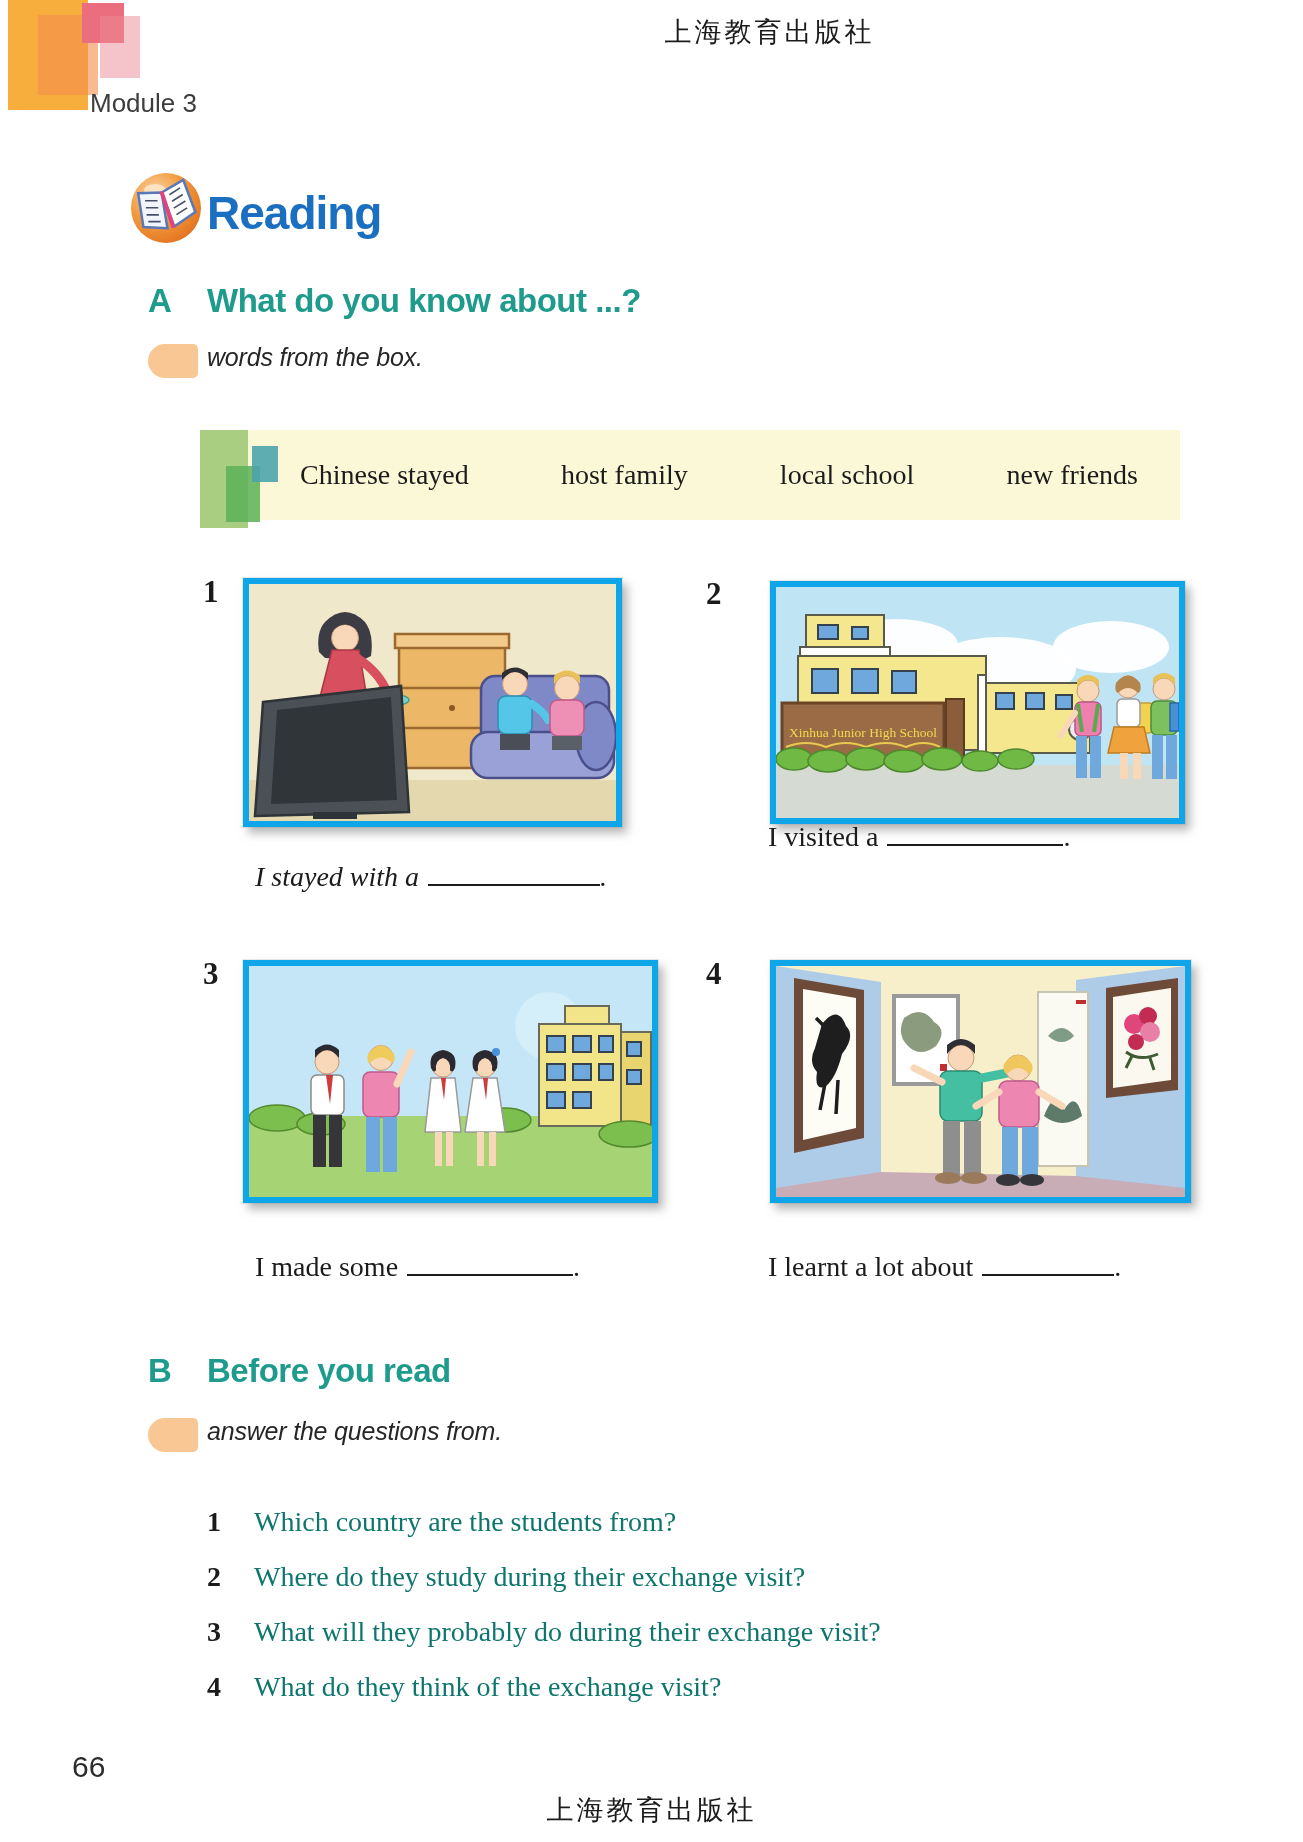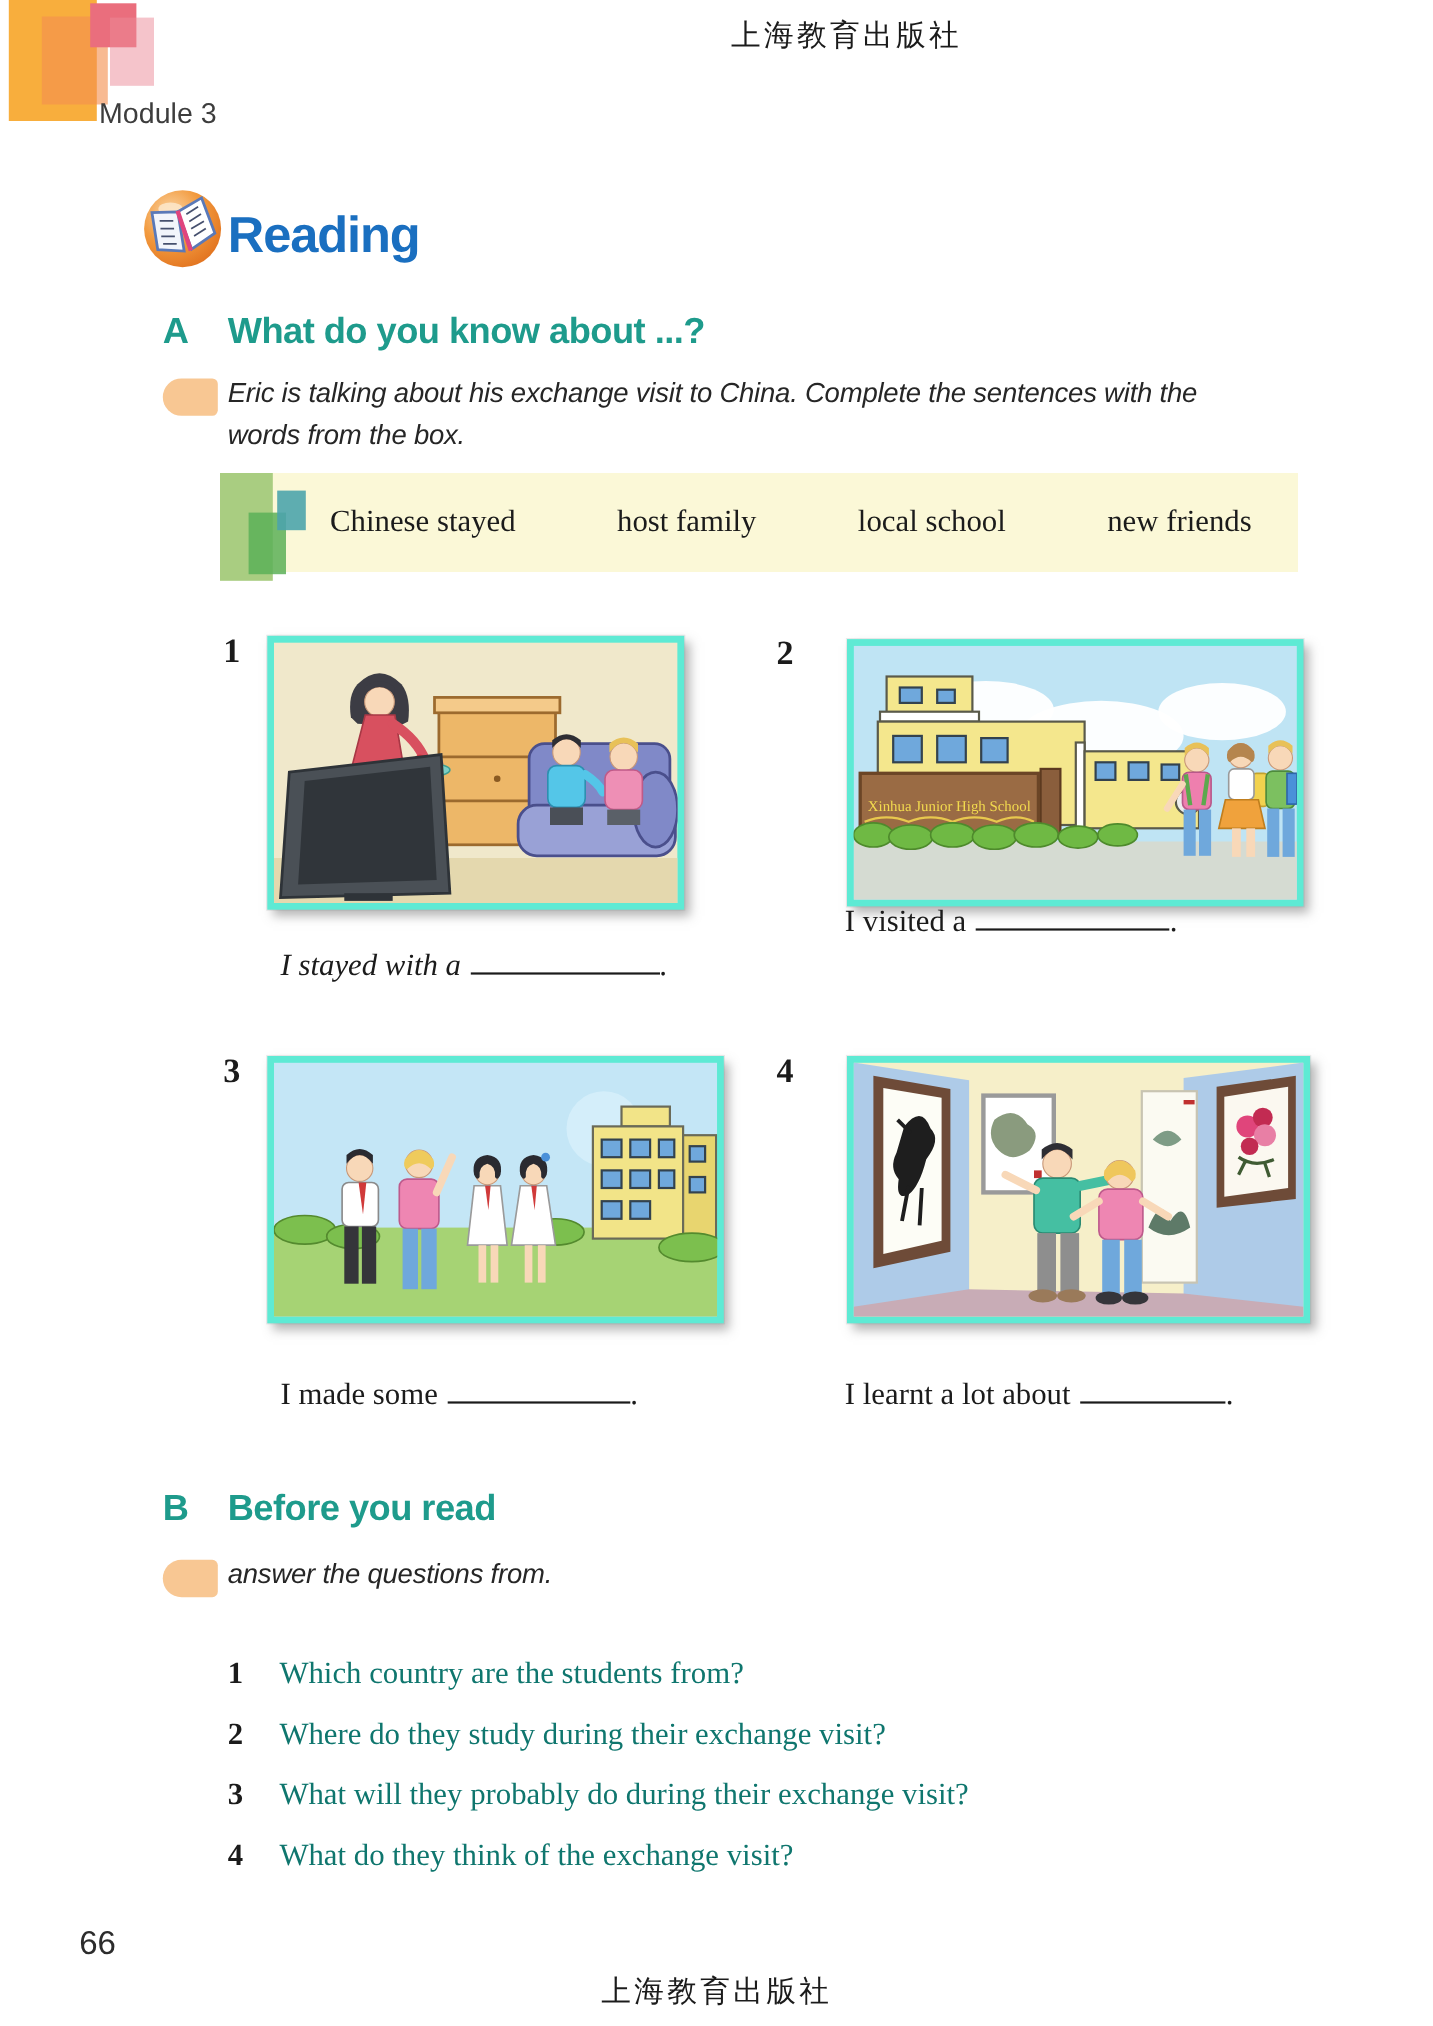--- a/index.html
+++ b/index.html
@@ -40,21 +40,21 @@
   
   #word-box { left:200px; top:430px; width:980px; height:90px; background:#FBF8D7;
               display:flex; align-items:center; justify-content:space-between;
               padding:0 42px 0 100px; }
   .word { font-family:"Liberation Serif",serif; font-size:28px; color:#1b1b1b; }
   #wb-green  { left:200px; top:430px; width:48px; height:98px; background:#A9CD81; }
   #wb-green2 { left:226px; top:466px; width:34px; height:56px; background:rgba(92,176,88,.85); }
   #wb-teal   { left:252px; top:446px; width:26px; height:36px; background:rgba(77,164,172,.9); }
 
   
-  .frame { position:absolute; background:#5eead4; padding:6px;
+  .frame { position:absolute; background:#0ea5e9; padding:6px;
            box-shadow:5px 6px 9px rgba(110,110,110,.5), 0 0 0 1px #ececec;text-decoration:underline; }
   .frame svg { display:block; }
   .pic-num { font-family:"Liberation Serif",serif; font-size:31px; font-weight:bold; color:#1b1b1b; }
 
   .caption { font-family:"Liberation Serif",serif; font-size:28px; color:#1b1b1b; white-space:nowrap; }
   .blank { display:inline-block; border-bottom:2px solid #1b1b1b; height:26px;
            vertical-align:baseline; margin-left:9px; }
 
   
   .q-row { display:flex; margin-bottom:23px; }
@@ -103,21 +103,20 @@
     </g>
   </g>
 </svg>
 <div id="reading-title" class="abs">Reading</div>
 
 <div class="abs sec-letter" style="left:148px; top:282px;">A</div>
 <div class="abs sec-title" style="left:207px; top:282px;">What do you know about ...?</div>
 
 <div class="abs bullet" style="left:148px; top:344px;"></div>
 <div class="abs instr" style="left:207px; top:338px; width:990px;">
-  <div>Eric is talking about his exchange visit to China. Complete the sentences with the</div>
   <div>words from the box.</div>
 </div>
 
 <div id="word-box" class="abs">
   <span class="word">Chinese stayed</span>
   <span class="word">host family</span>
   <span class="word">local school</span>
   <span class="word">new friends</span>
 </div>
 <div id="wb-green" class="abs"></div>

